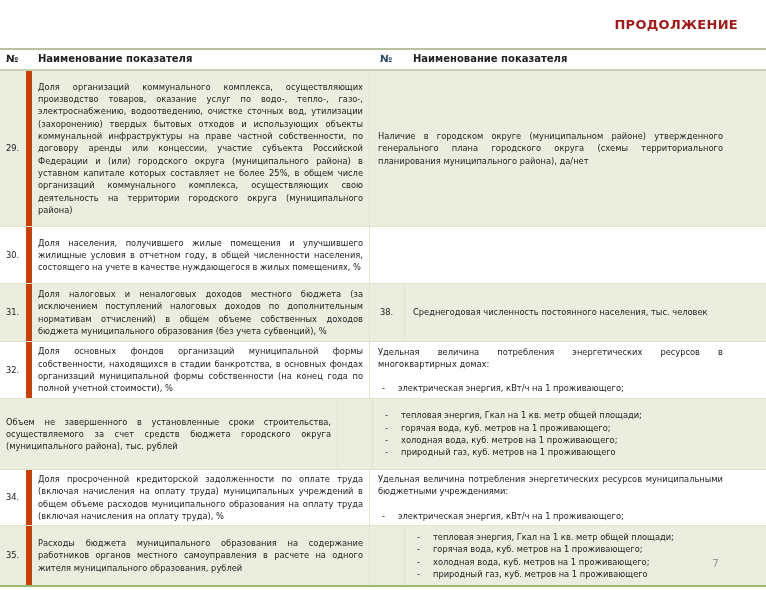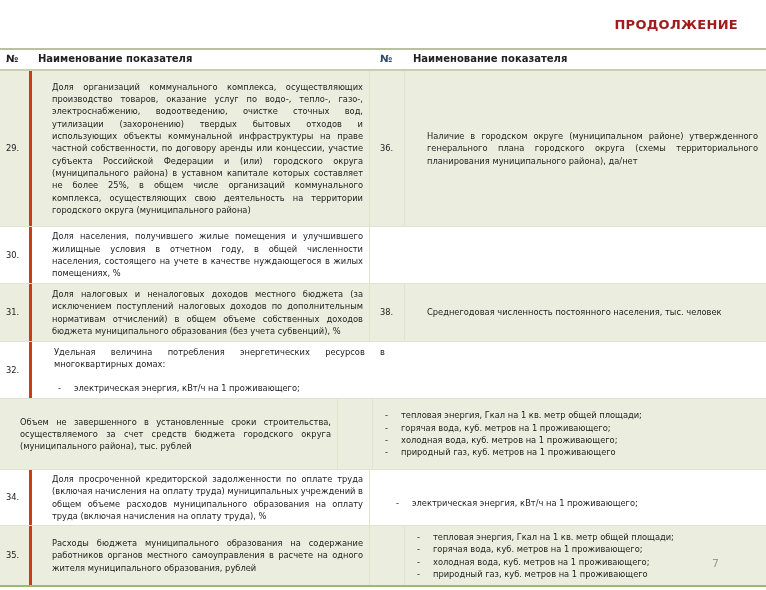--- a/index.html
+++ b/index.html
@@ -7,27 +7,27 @@
          font-family:"DejaVu Sans", sans-serif; color:#222; }
   .title { position:absolute; right:28px; top:17px; font-size:13px; font-weight:bold;
            color:#a01c1c; letter-spacing:0.3px;text-align:center; }
   .grid { position:absolute; left:0; top:48px; width:766px; border-top:2px solid #b9c2a0;
           border-bottom:2px solid #9cba6e; }
   .row { display:flex; box-sizing:border-box; border-bottom:1px solid #dfe4cf; }
   .row.hdr { height:21px; border-bottom:2px solid #c8cfb0; background:#fff; align-items:center; }
   .row.green { background:#ebeedf; }
   .row.white { background:#ffffff; }
   .cell { box-sizing:border-box; font-size:8.3px; line-height:12.3px; display:flex; align-items:center; }
-  .num1 { width:32px; padding-left:6px; border-right:3px solid #c2410c; }
+  .num1 { width:32px; padding-left:6px; border-right:6px solid #c2410c; }
   .name1 { width:338px; padding:0 6px 0 6px; border-right:1px solid #dfe4cf; text-align:justify; }
   .num2 { width:35px; padding-left:10px; border-right:1px solid #dfe4cf; }
   .name2 { width:361px; padding:0 8px 0 8px; text-align:justify; }
   .hdr .cell { font-size:10px; font-weight:bold; border-right:none; }
   .hdr .num2 { color:#2c4a6a; }
-  .blk { width:100%;margin-left:14px; }
+  .blk { width:100%; }
   .list { margin:0; padding:0; list-style:none; }
   .list li { display:flex; line-height:12.3px; }
   .list li .dash { width:20px; flex:none; padding-left:4px; box-sizing:border-box; }
   .gap { height:12px; }
   .pageno { position:absolute; left:712px; top:557px; font-size:11px; color:#9a9a9a; }
 </style>
 </head>
 <body>
 
 <div class="title">ПРОДОЛЖЕНИЕ</div>
@@ -38,21 +38,20 @@
     <div class="cell name1">Наименование показателя</div>
     <div class="cell num2">№</div>
     <div class="cell name2">Наименование показателя</div>
   </div>
 
   <div class="row green" style="height:156px">
     <div class="cell num1">29.</div>
     <div class="cell name1">
         <div class="blk">Доля организаций коммунального комплекса, осуществляющих производство товаров, оказание услуг по водо-, тепло-, газо-, электроснабжению, водоотведению, очистке сточных вод, утилизации (захоронению) твердых бытовых отходов и использующих объекты коммунальной инфраструктуры на праве частной собственности, по договору аренды или концессии, участие субъекта Российской Федерации и (или) городского округа (муниципального района) в уставном капитале которых составляет не более 25%, в общем числе организаций коммунального комплекса, осуществляющих свою деятельность на территории городского округа (муниципального района)</div>
       </div>
-    <div class="cell num2">36.</div>
     <div class="cell name2">
         <div class="blk">Наличие в городском округе (муниципальном районе) утвержденного генерального плана городского округа (схемы территориального планирования муниципального района), да/нет</div>
       </div>
   </div>
 
   <div class="row white" style="height:57px">
     <div class="cell num1">30.</div>
     <div class="cell name1">
         <div class="blk">Доля населения, получившего жилые помещения и улучшившего жилищные условия в отчетном году, в общей численности населения, состоящего на учете в качестве нуждающегося в жилых помещениях, %</div>
       </div>
@@ -64,20 +63,23 @@
         <div class="blk">Доля налоговых и неналоговых доходов местного бюджета (за исключением поступлений налоговых доходов по дополнительным нормативам отчислений) в общем объеме собственных доходов бюджета муниципального образования (без учета субвенций), %</div>
       </div>
     <div class="cell num2">38.</div>
     <div class="cell name2">
         <div class="blk">Среднегодовая численность постоянного населения, тыс. человек</div>
       </div>
   </div>
 
   <div class="row white" style="height:57px">
     <div class="cell num1">32.</div>
+    <div class="cell name1">
+        <div class="blk">Доля основных фондов организаций муниципальной формы собственности, находящихся в стадии банкротства, в основных фондах организаций муниципальной формы собственности (на конец года по полной учетной стоимости), %</div>
+      </div>
     <div class="cell name2">
       <div class="blk">
         <div>Удельная величина потребления энергетических ресурсов в многоквартирных домах:</div>
         <div class="gap"></div>
         <ul class="list">
             <li>
               <span class="dash">-</span>
               <span>электрическая энергия, кВт/ч на 1 проживающего;</span>
             </li>
           </ul>
@@ -112,20 +114,21 @@
     </div>
   </div>
 
   <div class="row white" style="height:56px">
     <div class="cell num1">34.</div>
     <div class="cell name1">
         <div class="blk">Доля просроченной кредиторской задолженности по оплате труда (включая начисления на оплату труда) муниципальных учреждений в общем объеме расходов муниципального образования на оплату труда (включая начисления на оплату труда), %</div>
       </div>
     <div class="cell name2">
       <div class="blk">
+        <div>Удельная величина потребления энергетических ресурсов муниципальными бюджетными учреждениями:</div>
         <div class="gap"></div>
         <ul class="list">
             <li>
               <span class="dash">-</span>
               <span>электрическая энергия, кВт/ч на 1 проживающего;</span>
             </li>
           </ul>
       </div>
     </div>
   </div>

